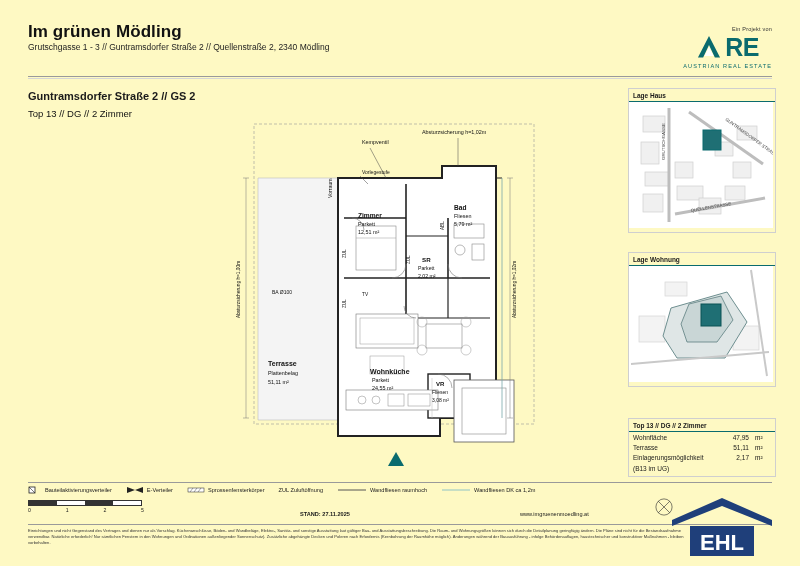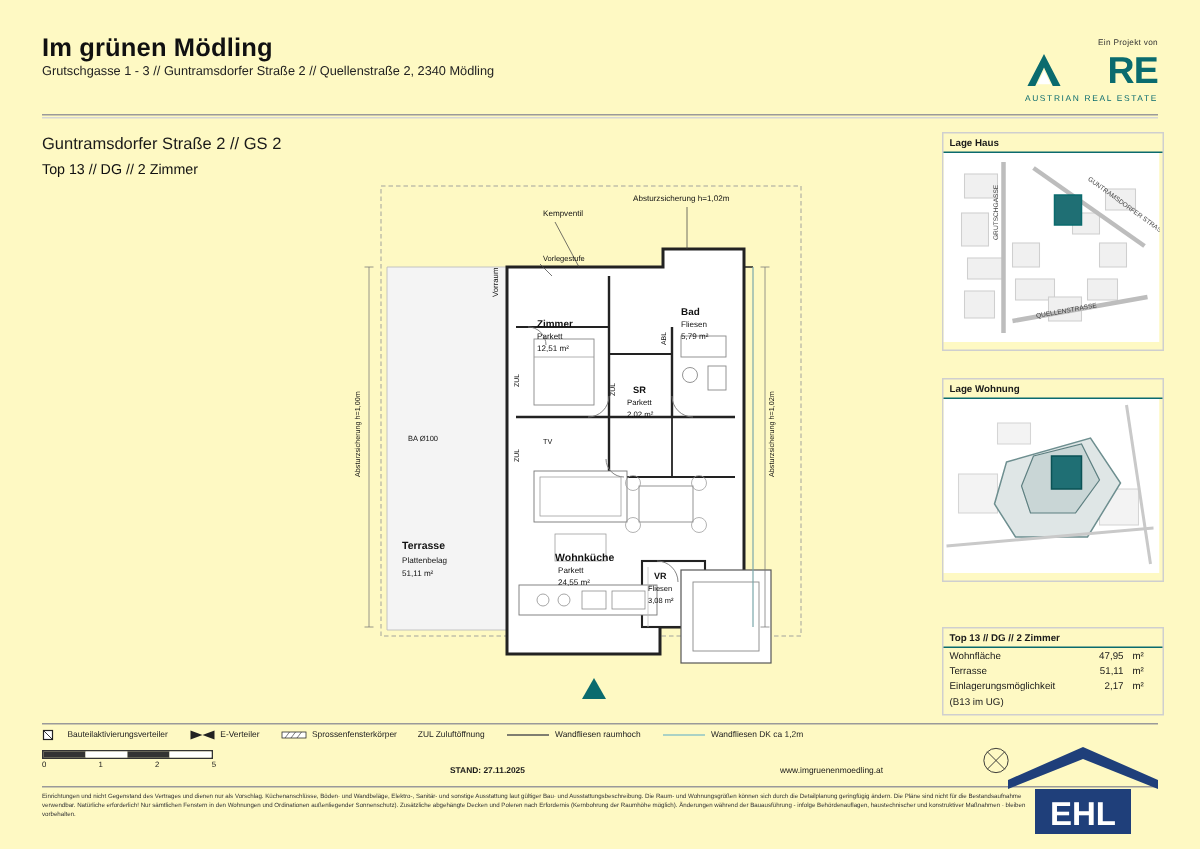--- a/index.html
+++ b/index.html
@@ -61,21 +61,21 @@
   }
   .brand-pre {
     font-size: 5.5px;
     color: #333;
     margin-bottom: 2px;
     letter-spacing: .2px;
   }
   .brand-main {
     display: flex;
     align-items: center;
-    justify-content: space-between;
+    justify-content: center;
     gap: 3px;
   }
   .brand-logo {
     width: 26px; height: 26px;
   }
   .brand-name {
     font-size: 25px;
     font-weight: bold;
     color: #0a6b6e;
     letter-spacing: -0.5px;
@@ -86,21 +86,21 @@
     color: #0a6b6e;
     letter-spacing: 1.1px;
     margin-top: 3px;
   }
 
   
   .sec-title {
     position: absolute;
     left: 28px; top: 90px;
     font-size: 11px;
-    font-weight: normal;
+    font-weight: bold;
   }
   .sec-sub {
     position: absolute;
     left: 28px; top: 108px;
     font-size: 9.5px;
     color: #111;
   }
 
   
   .plan {

